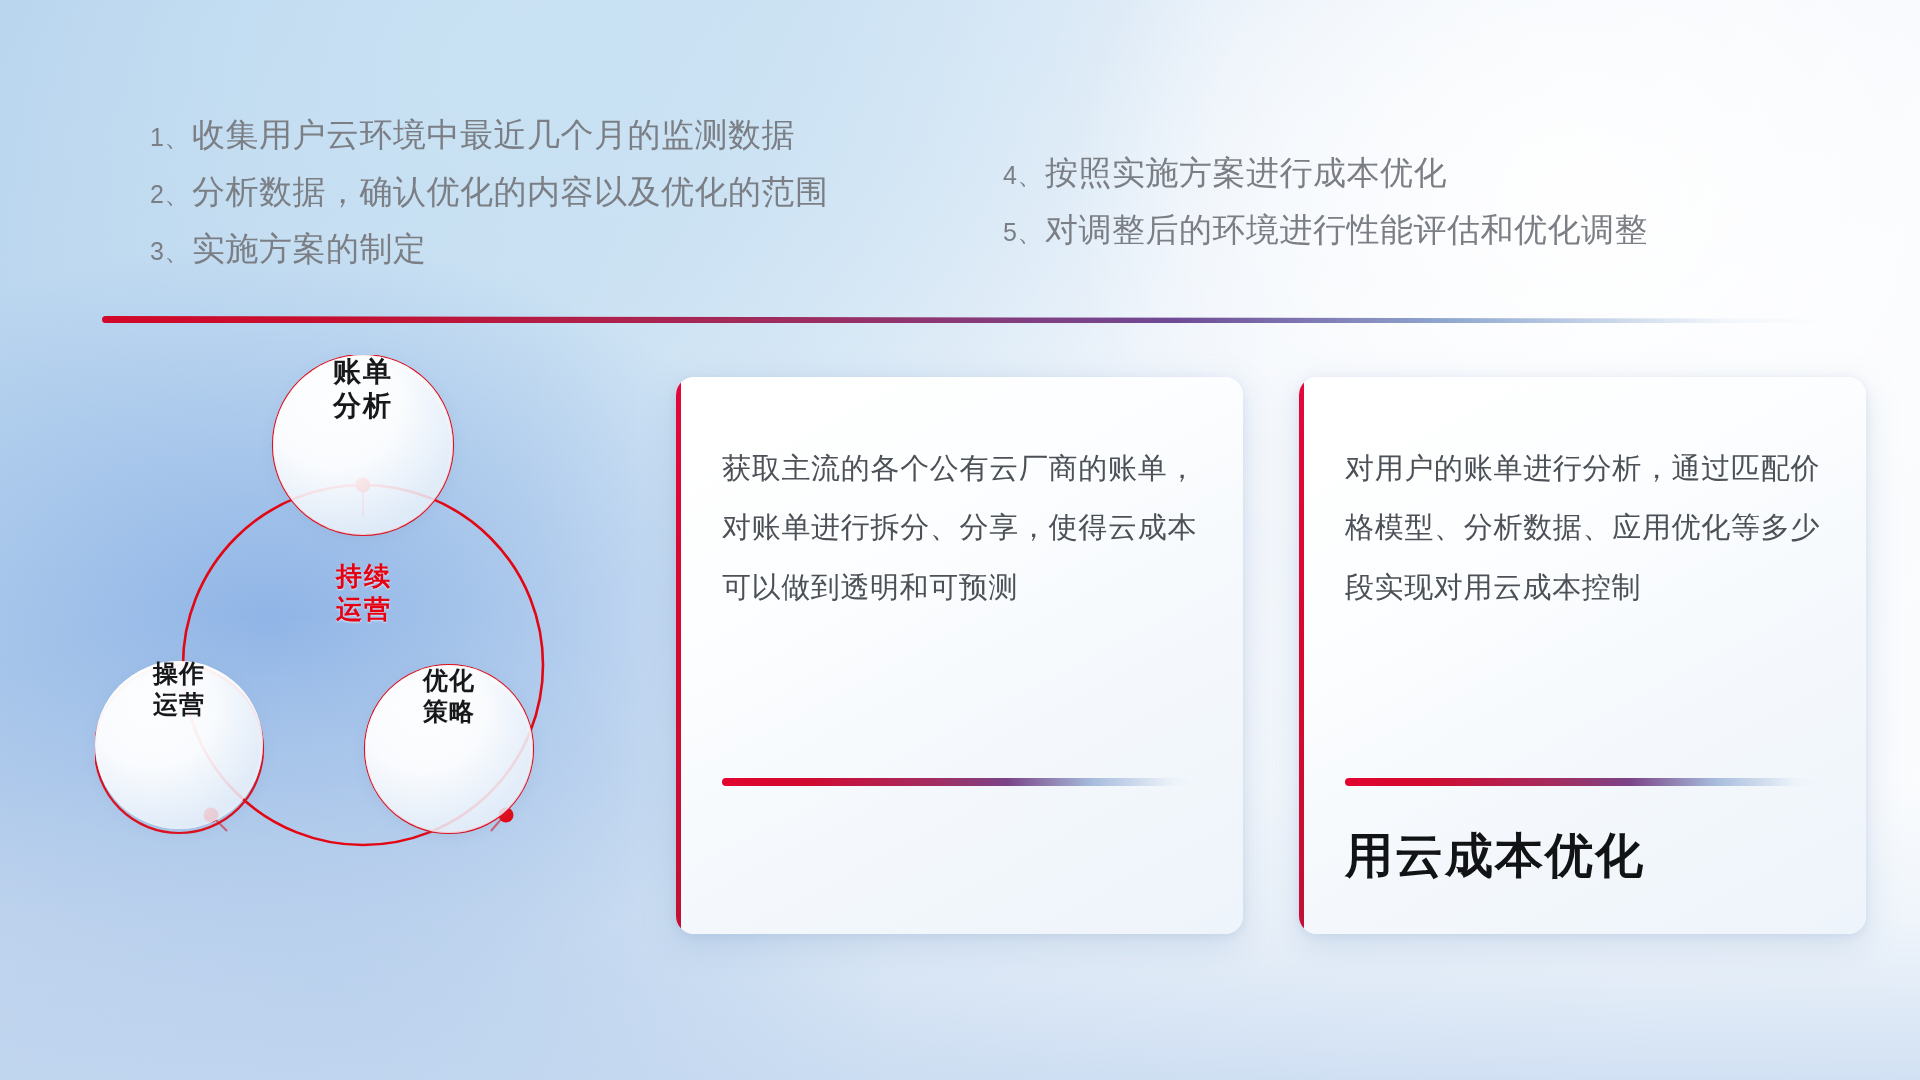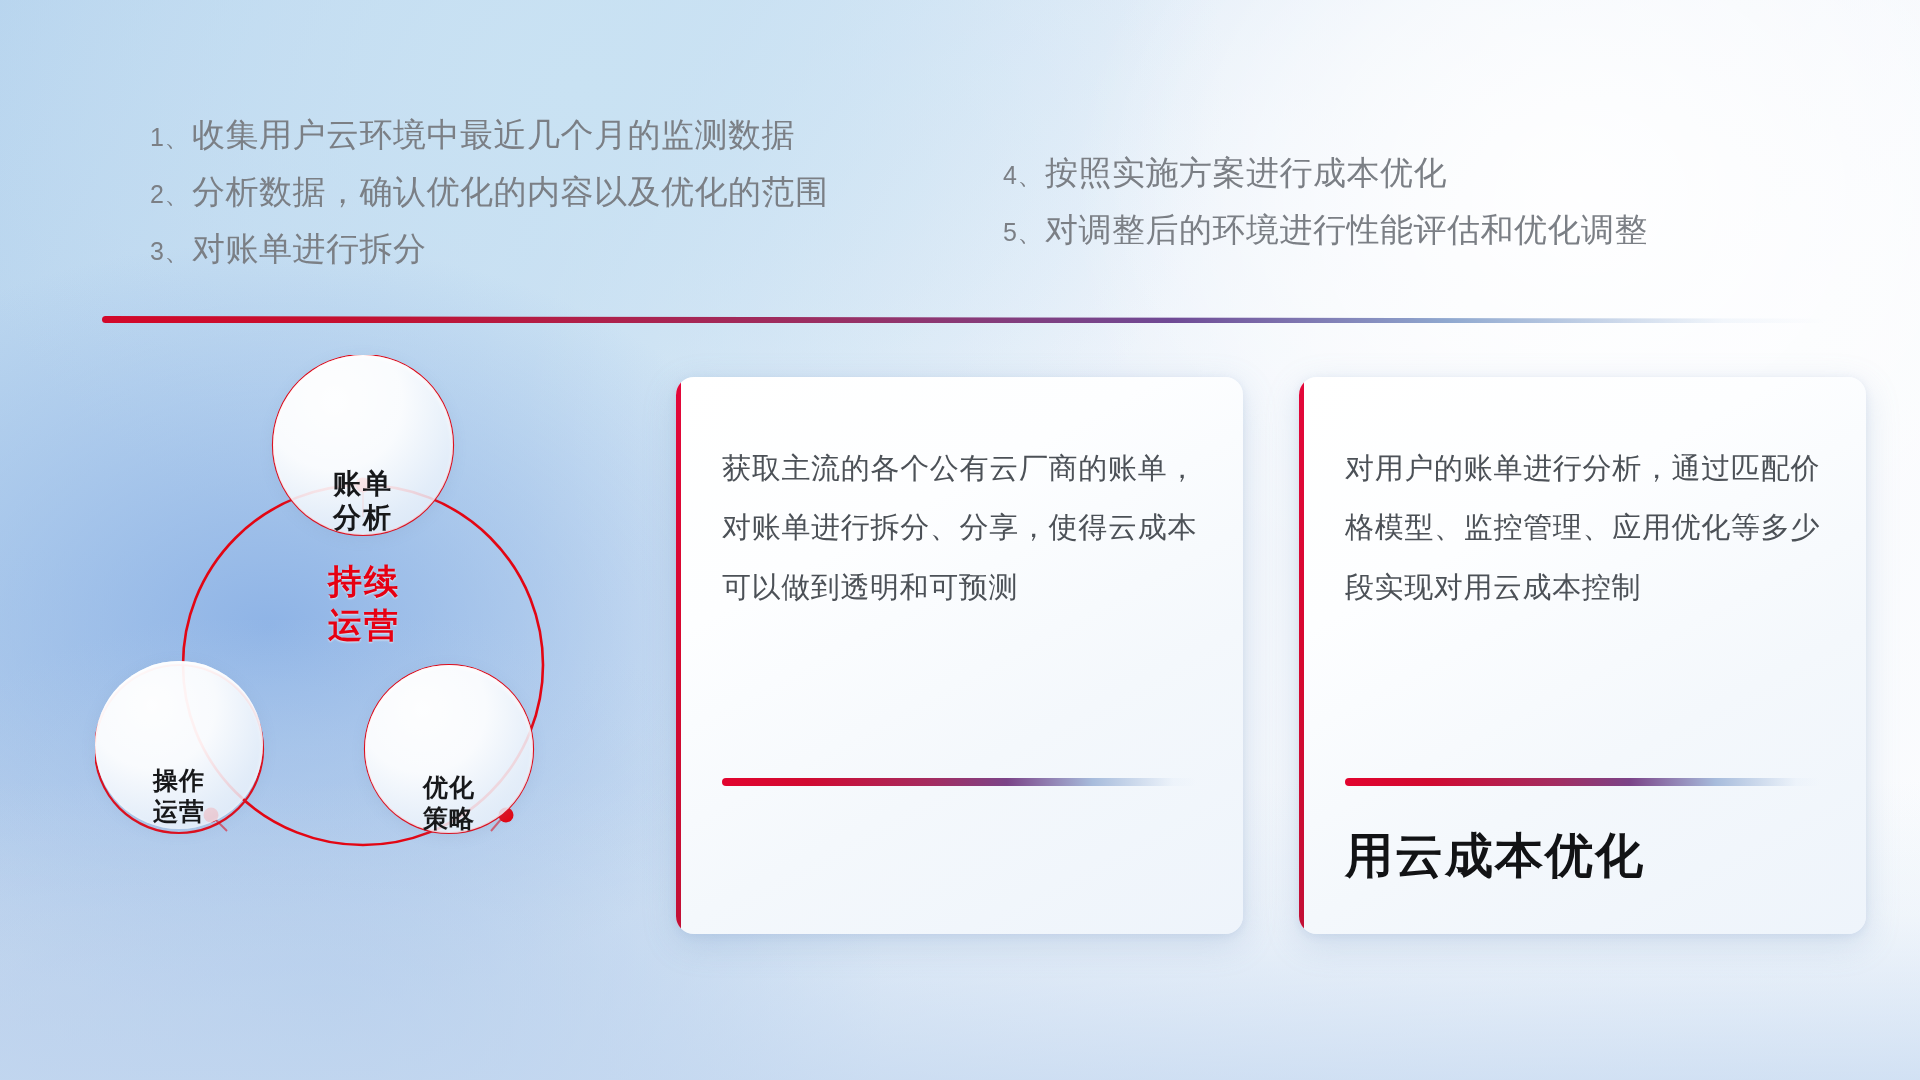--- a/index.html
+++ b/index.html
@@ -100,21 +100,21 @@
   .bubble {
     position: absolute;
     border-radius: 50%;
     background:
       radial-gradient(circle at 34% 26%, rgba(255,255,255,0.98) 0%, rgba(255,255,255,0.93) 38%, rgba(236,243,251,0.86) 70%, rgba(224,235,248,0.78) 100%);
     box-shadow: inset 0 2px 5px rgba(255,255,255,0.95),
                 0 3px 14px rgba(120,150,190,0.18);
     display: flex;
     flex-direction: column;
     align-items: center;
-    justify-content: flex-end;
+    justify-content: flex-start;
     color: #17181a;
     font-weight: bold;
     text-align: center;
   }
   .bubble .b-line { line-height: 1.22; white-space: nowrap; }
 
   .bubble-top {
     left: 178px; top: 0;
     width: 180px; height: 180px;
     font-size: 28px;
@@ -135,21 +135,21 @@
   }
 
   .venn-center-label {
     position: absolute;
     left: 174px;
     top: 205px;
     width: 190px;
     text-align: center;
     color: #e60012;
     font-weight: bold;
-    font-size: 34px;
+    font-size: 26px;
     line-height: 1.28;
     letter-spacing: 2px;
     text-shadow: 0 1px 2px rgba(255,255,255,0.65);
   }
 
   
   .cards {
     position: absolute;
     left: 676px;
     top: 377px;
@@ -220,21 +220,21 @@
       <div class="list-item">
         <span class="li-num">1、</span>
         <span class="li-text">收集用户云环境中最近几个月的监测数据</span>
       </div>
       <div class="list-item">
         <span class="li-num">2、</span>
         <span class="li-text">分析数据，确认优化的内容以及优化的范围</span>
       </div>
       <div class="list-item">
         <span class="li-num">3、</span>
-        <span class="li-text">对账单进行拆分</span>
+        <span class="li-text">实施方案的制定</span>
       </div>
     </div>
 
     <div class="list-col col-right">
       <div class="list-item">
         <span class="li-num">4、</span>
         <span class="li-text">按照实施方案进行成本优化</span>
       </div>
       <div class="list-item">
         <span class="li-num">5、</span>
@@ -288,20 +288,20 @@
   </div>
 
   <div class="cards">
 
     <div class="card">
       <div class="card-body">获取主流的各个公有云厂商的账单，对账单进行拆分、分享，使得云成本可以做到透明和可预测</div>
       <div class="card-rule"></div>
     </div>
 
     <div class="card">
-      <div class="card-body">对用户的账单进行分析，通过匹配价格模型、监控管理、应用优化等多少段实现对用云成本控制</div>
+      <div class="card-body">对用户的账单进行分析，通过匹配价格模型、分析数据、应用优化等多少段实现对用云成本控制</div>
       <div class="card-rule"></div>
       <div class="card-title">用云成本优化</div>
     </div>
 
   </div>
 
 </div>
 
 </body></html>

